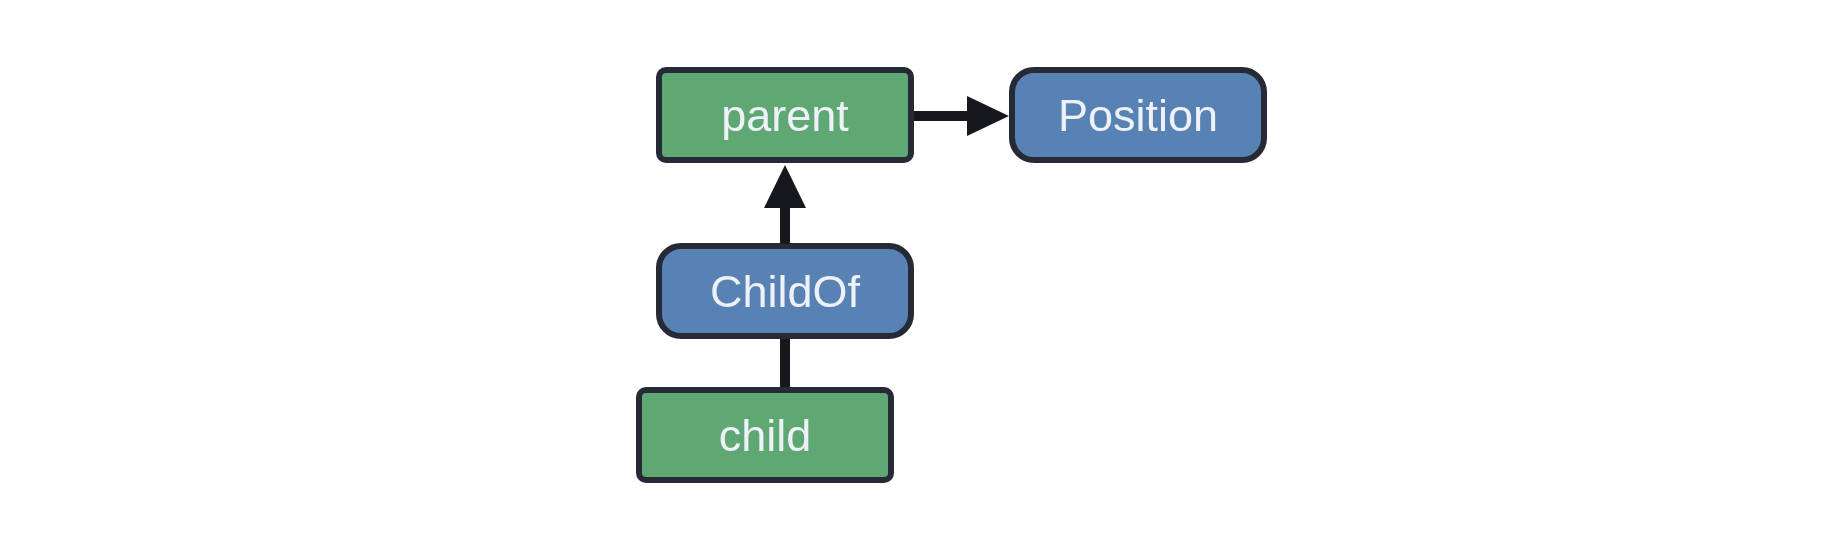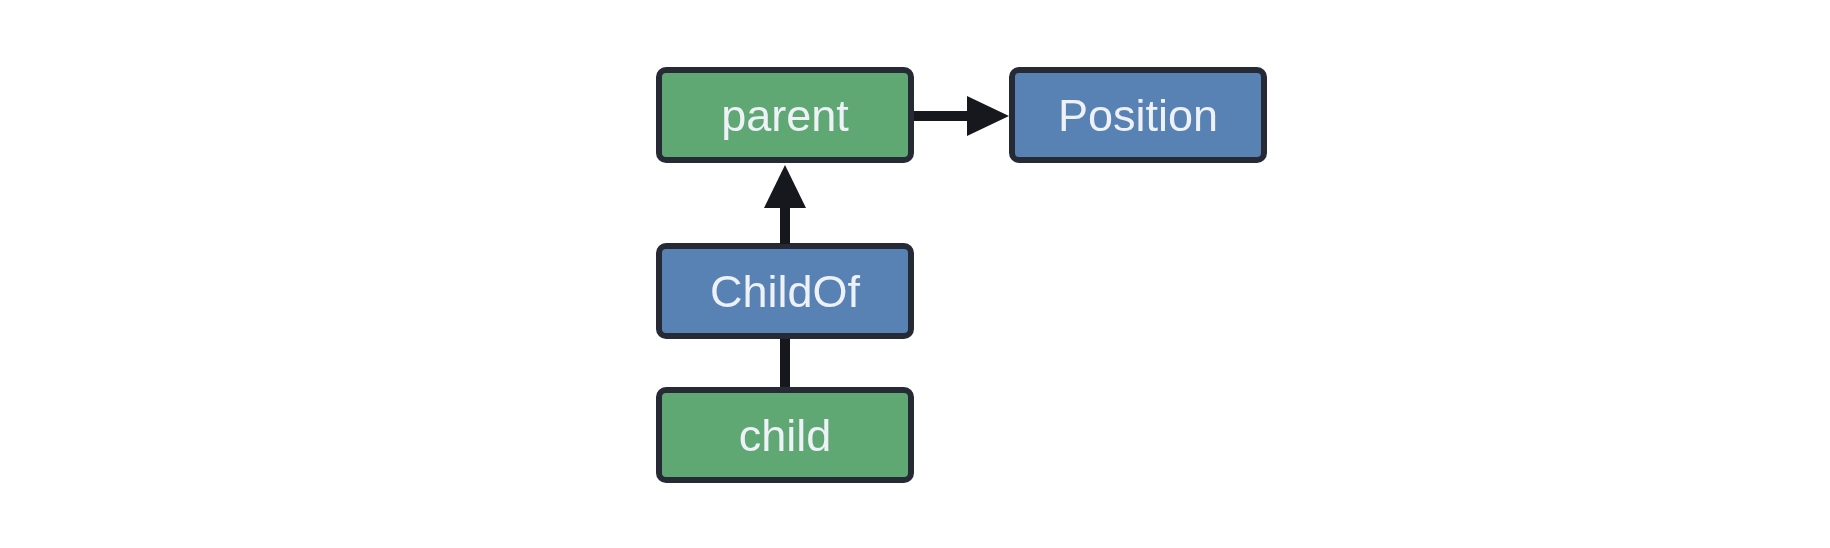--- a/index.html
+++ b/index.html
@@ -27,26 +27,26 @@
     justify-content: center;
   }
   .node .label {
     color: var(--label-text, #eef1f8);
     font-size: 45px;
     font-weight: 400;
     line-height: 1;
     white-space: nowrap;
   }
   .entity     { background: var(--entity-fill, #5fa873); }
-  .component  { background: var(--component-fill, #5782b3); }
+  .component  { background: var(--component-fill, #5782b3); border-radius: 25px; }
 
   #node-parent   { left: 656px;  top: 67px;  }
   #node-position { left: 1009px; top: 67px;  }
   #node-childof  { left: 656px;  top: 243px; text-align: right; }
-  #node-child    { left: 656px;  top: 387px; }
+  #node-child    { left: 636px;  top: 387px; }
 
   .shaft {
     position: absolute;
     background: var(--connector, #17181d);
   }
   .head {
     position: absolute;
     width: 0;
     height: 0;
   }

